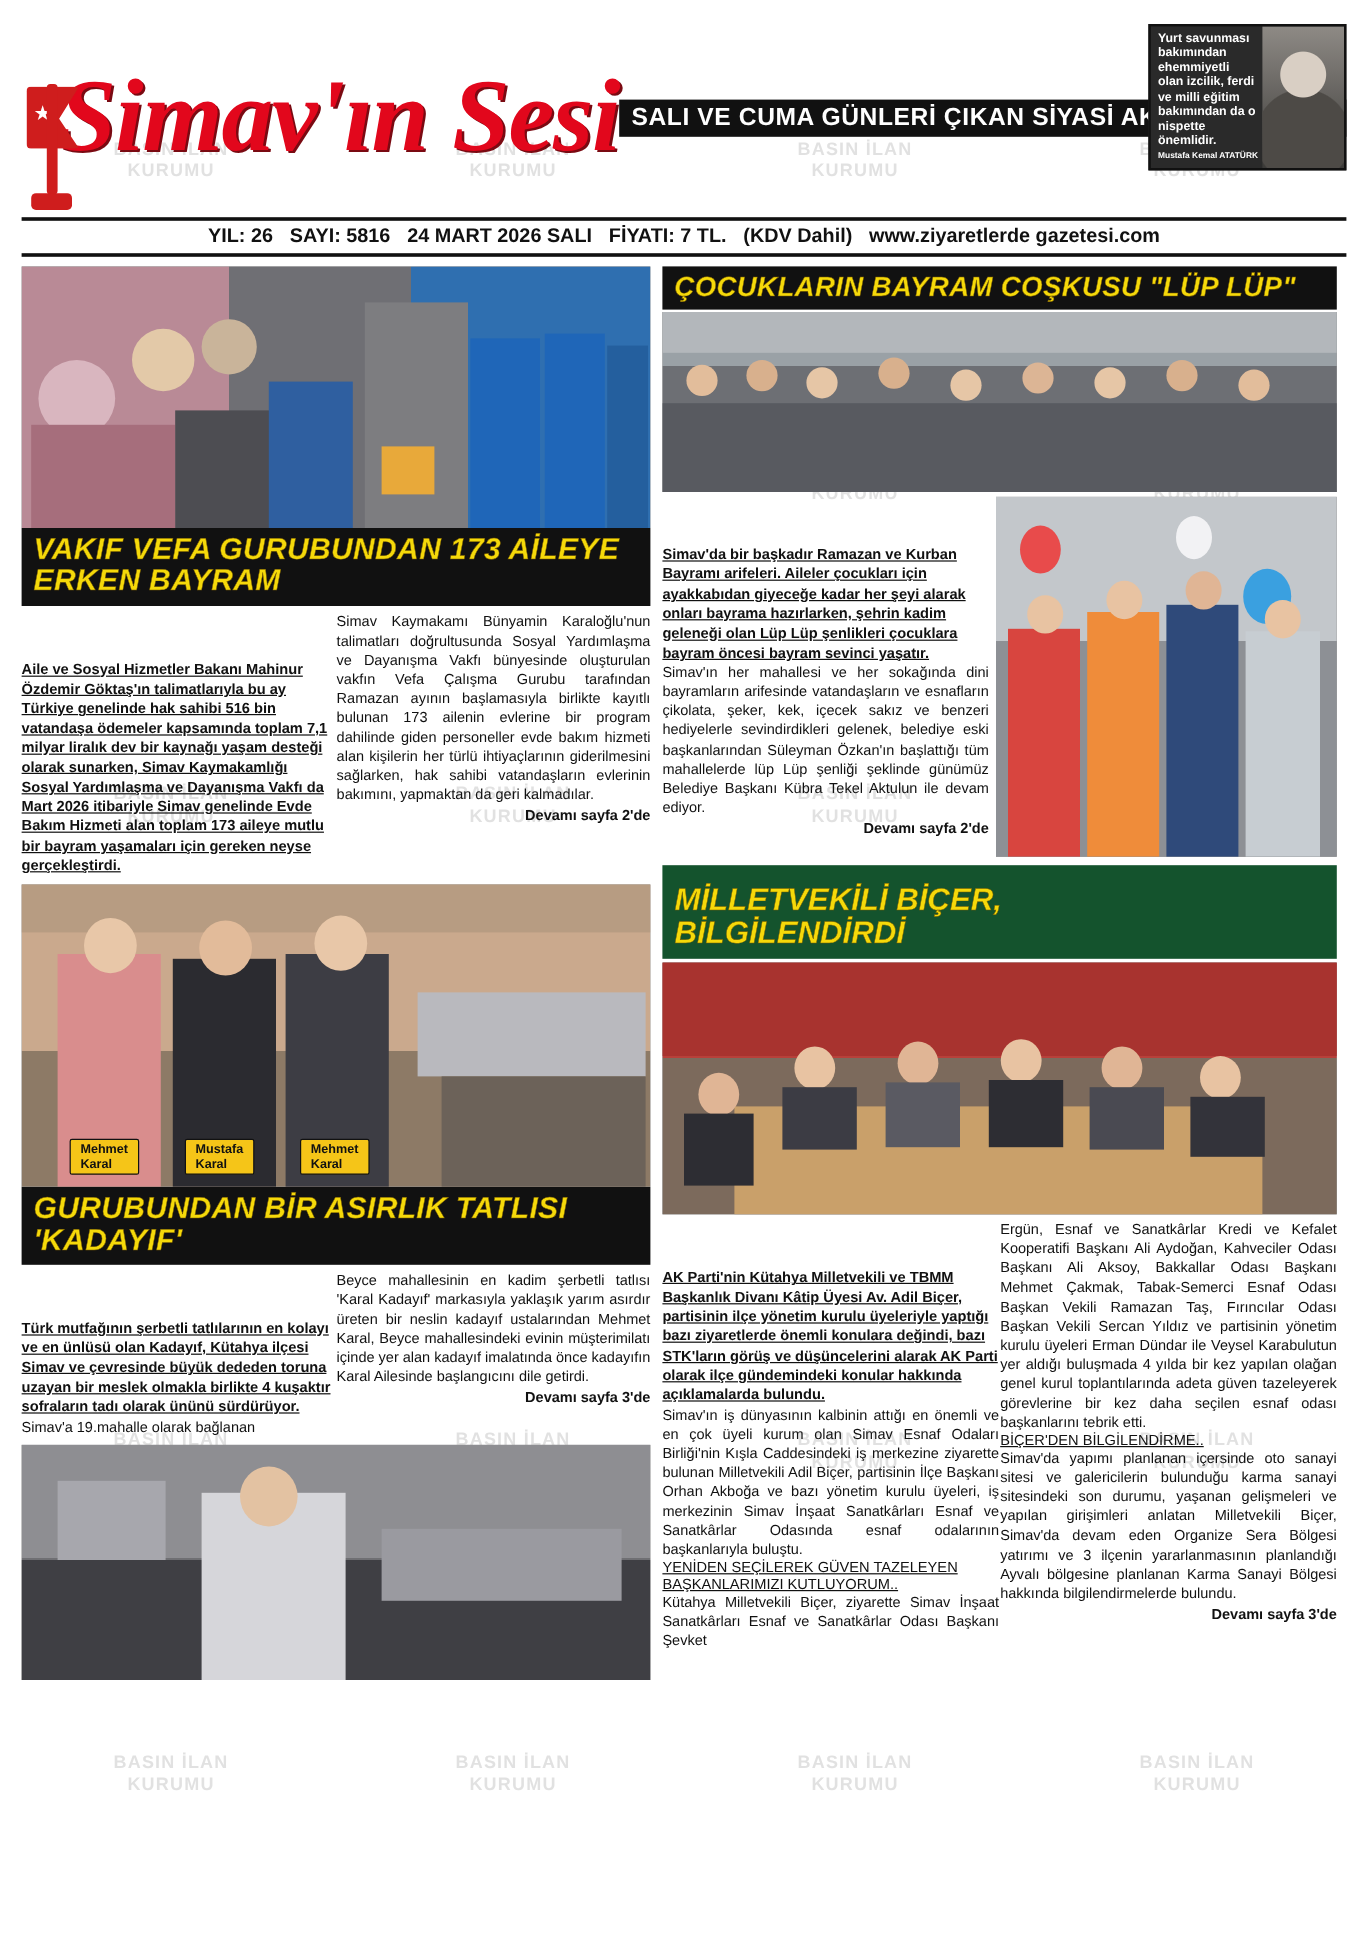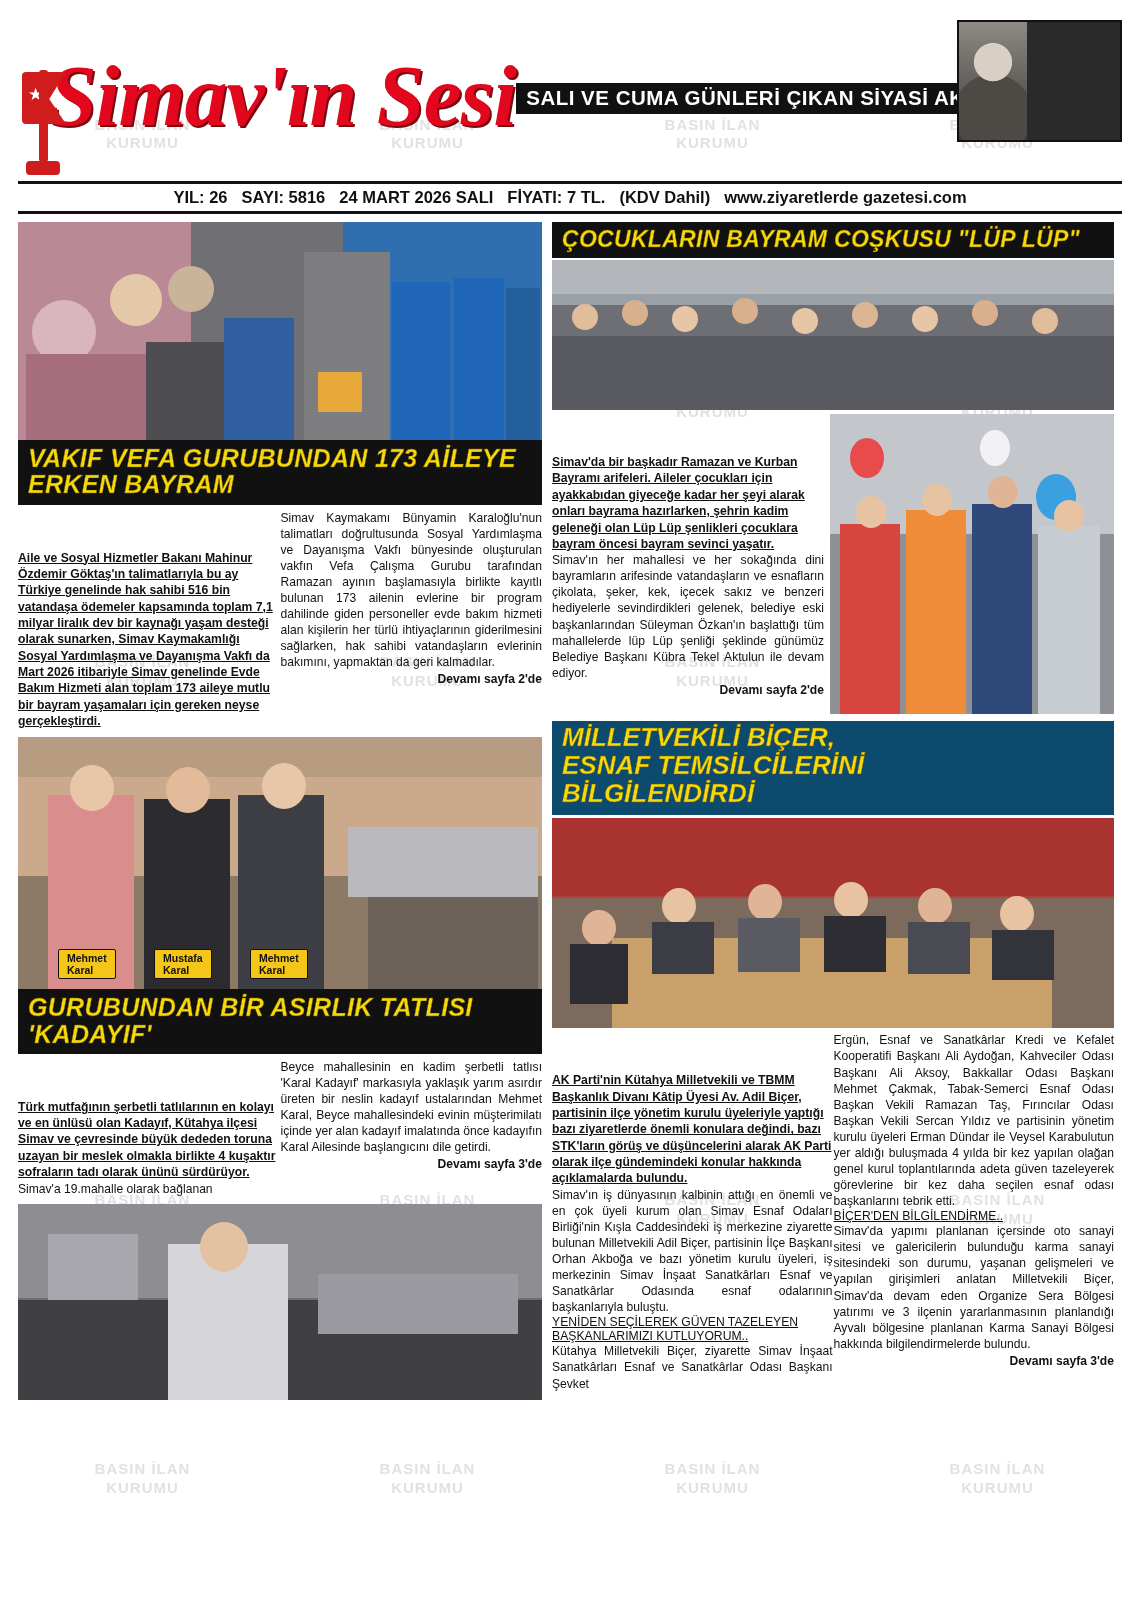--- a/index.html
+++ b/index.html
@@ -129,21 +129,21 @@
     font-weight:bold; text-decoration:underline; font-size:12.2px; line-height:1.34;margin-top:40px;
   }
   .body-txt{ font-size:12.1px; line-height:1.33; text-align:justify; }
   .cols2{ display:flex; gap:1px; margin-top:5px; }
   .cols2 > div{ flex:1; }
   .cont{ font-weight:bold; text-align:right; display:block; margin-top:2px; font-size:12.1px;}
 
   .sub-head{ font-weight:normal; text-decoration:underline; font-size:12.2px; }
 
   
-  .hl-box{ background:#0c4a6e; padding:2px 10px 8px; }
+  .hl-box{ background:#14532d; padding:14px 10px 8px; }
   .hl-box .t{
     color:#f5d90a; font-weight:bold; font-style:italic; font-size:26px; line-height:1.08;
     -webkit-text-stroke:.4px #7a5c00;
   }
 
   .photo-row{ display:flex; gap:6px; }
 
   
   .scene{ width:100%; height:100%; position:relative; }
   .blob{ position:absolute; border-radius:50%; }
@@ -268,20 +268,24 @@
         <div class="pole"></div>
         <div class="base"></div>
       </div>
       <div class="mast-col">
         <div class="mast-title">Simav'ın Sesi</div>
         <div class="mast-sub">SALI VE CUMA GÜNLERİ ÇIKAN SİYASİ AKTÜEL GAZETE</div>
       </div>
     </div>
 
     <div class="ataturk-box">
+      <div class="ataturk-text">
+        <div>Yurt savunması bakımından ehemmiyetli olan izcilik, ferdi ve milli eğitim bakımından da o nispette önemlidir.</div>
+        <div class="ataturk-sign">Mustafa Kemal ATATÜRK</div>
+      </div>
       <div class="ataturk-photo"></div>
     </div>
   </div>
 
   <div class="infobar">
     <span>YIL: 26</span>
     <span>SAYI: 5816</span>
     <span>24 MART 2026 SALI</span>
     <span>FİYATI: 7 TL.</span>
     <span>(KDV Dahil)</span>
@@ -406,21 +410,20 @@
             <div class="blob" style="left:26px;top:82px;width:30px;height:32px;background:#e8c3a2;"></div>
             <div class="blob" style="left:92px;top:70px;width:30px;height:32px;background:#e8c3a2;"></div>
             <div class="blob" style="left:158px;top:62px;width:30px;height:32px;background:#e0b595;"></div>
             <div class="blob" style="left:224px;top:86px;width:30px;height:32px;background:#e8c3a2;"></div>
           </div>
         </div>
       </div>
 
       <div class="hl-box" style="margin-top:7px">
         <div class="t">MİLLETVEKİLİ BİÇER,</div>
-        <div class="t">ESNAF TEMSİLCİLERİNİ</div>
         <div class="t">BİLGİLENDİRDİ</div>
       </div>
 
       <div class="photo" style="height:210px;margin-top:3px">
         <div class="scene" style="background:linear-gradient(180deg,#b8403a 0 38%, #7c6a5c 38% 100%);">
           <div class="bar" style="left:0;top:0;width:100%;height:78px;background:#a8332f;"></div>
           <div class="bar" style="left:60px;top:120px;width:440px;height:90px;background:#c9a06a;"></div>
           <div class="blob" style="left:30px;top:92px;width:34px;height:36px;background:#e0b595;"></div>
           <div class="blob" style="left:110px;top:70px;width:34px;height:36px;background:#e8c3a2;"></div>
           <div class="blob" style="left:196px;top:66px;width:34px;height:36px;background:#e0b595;"></div>

